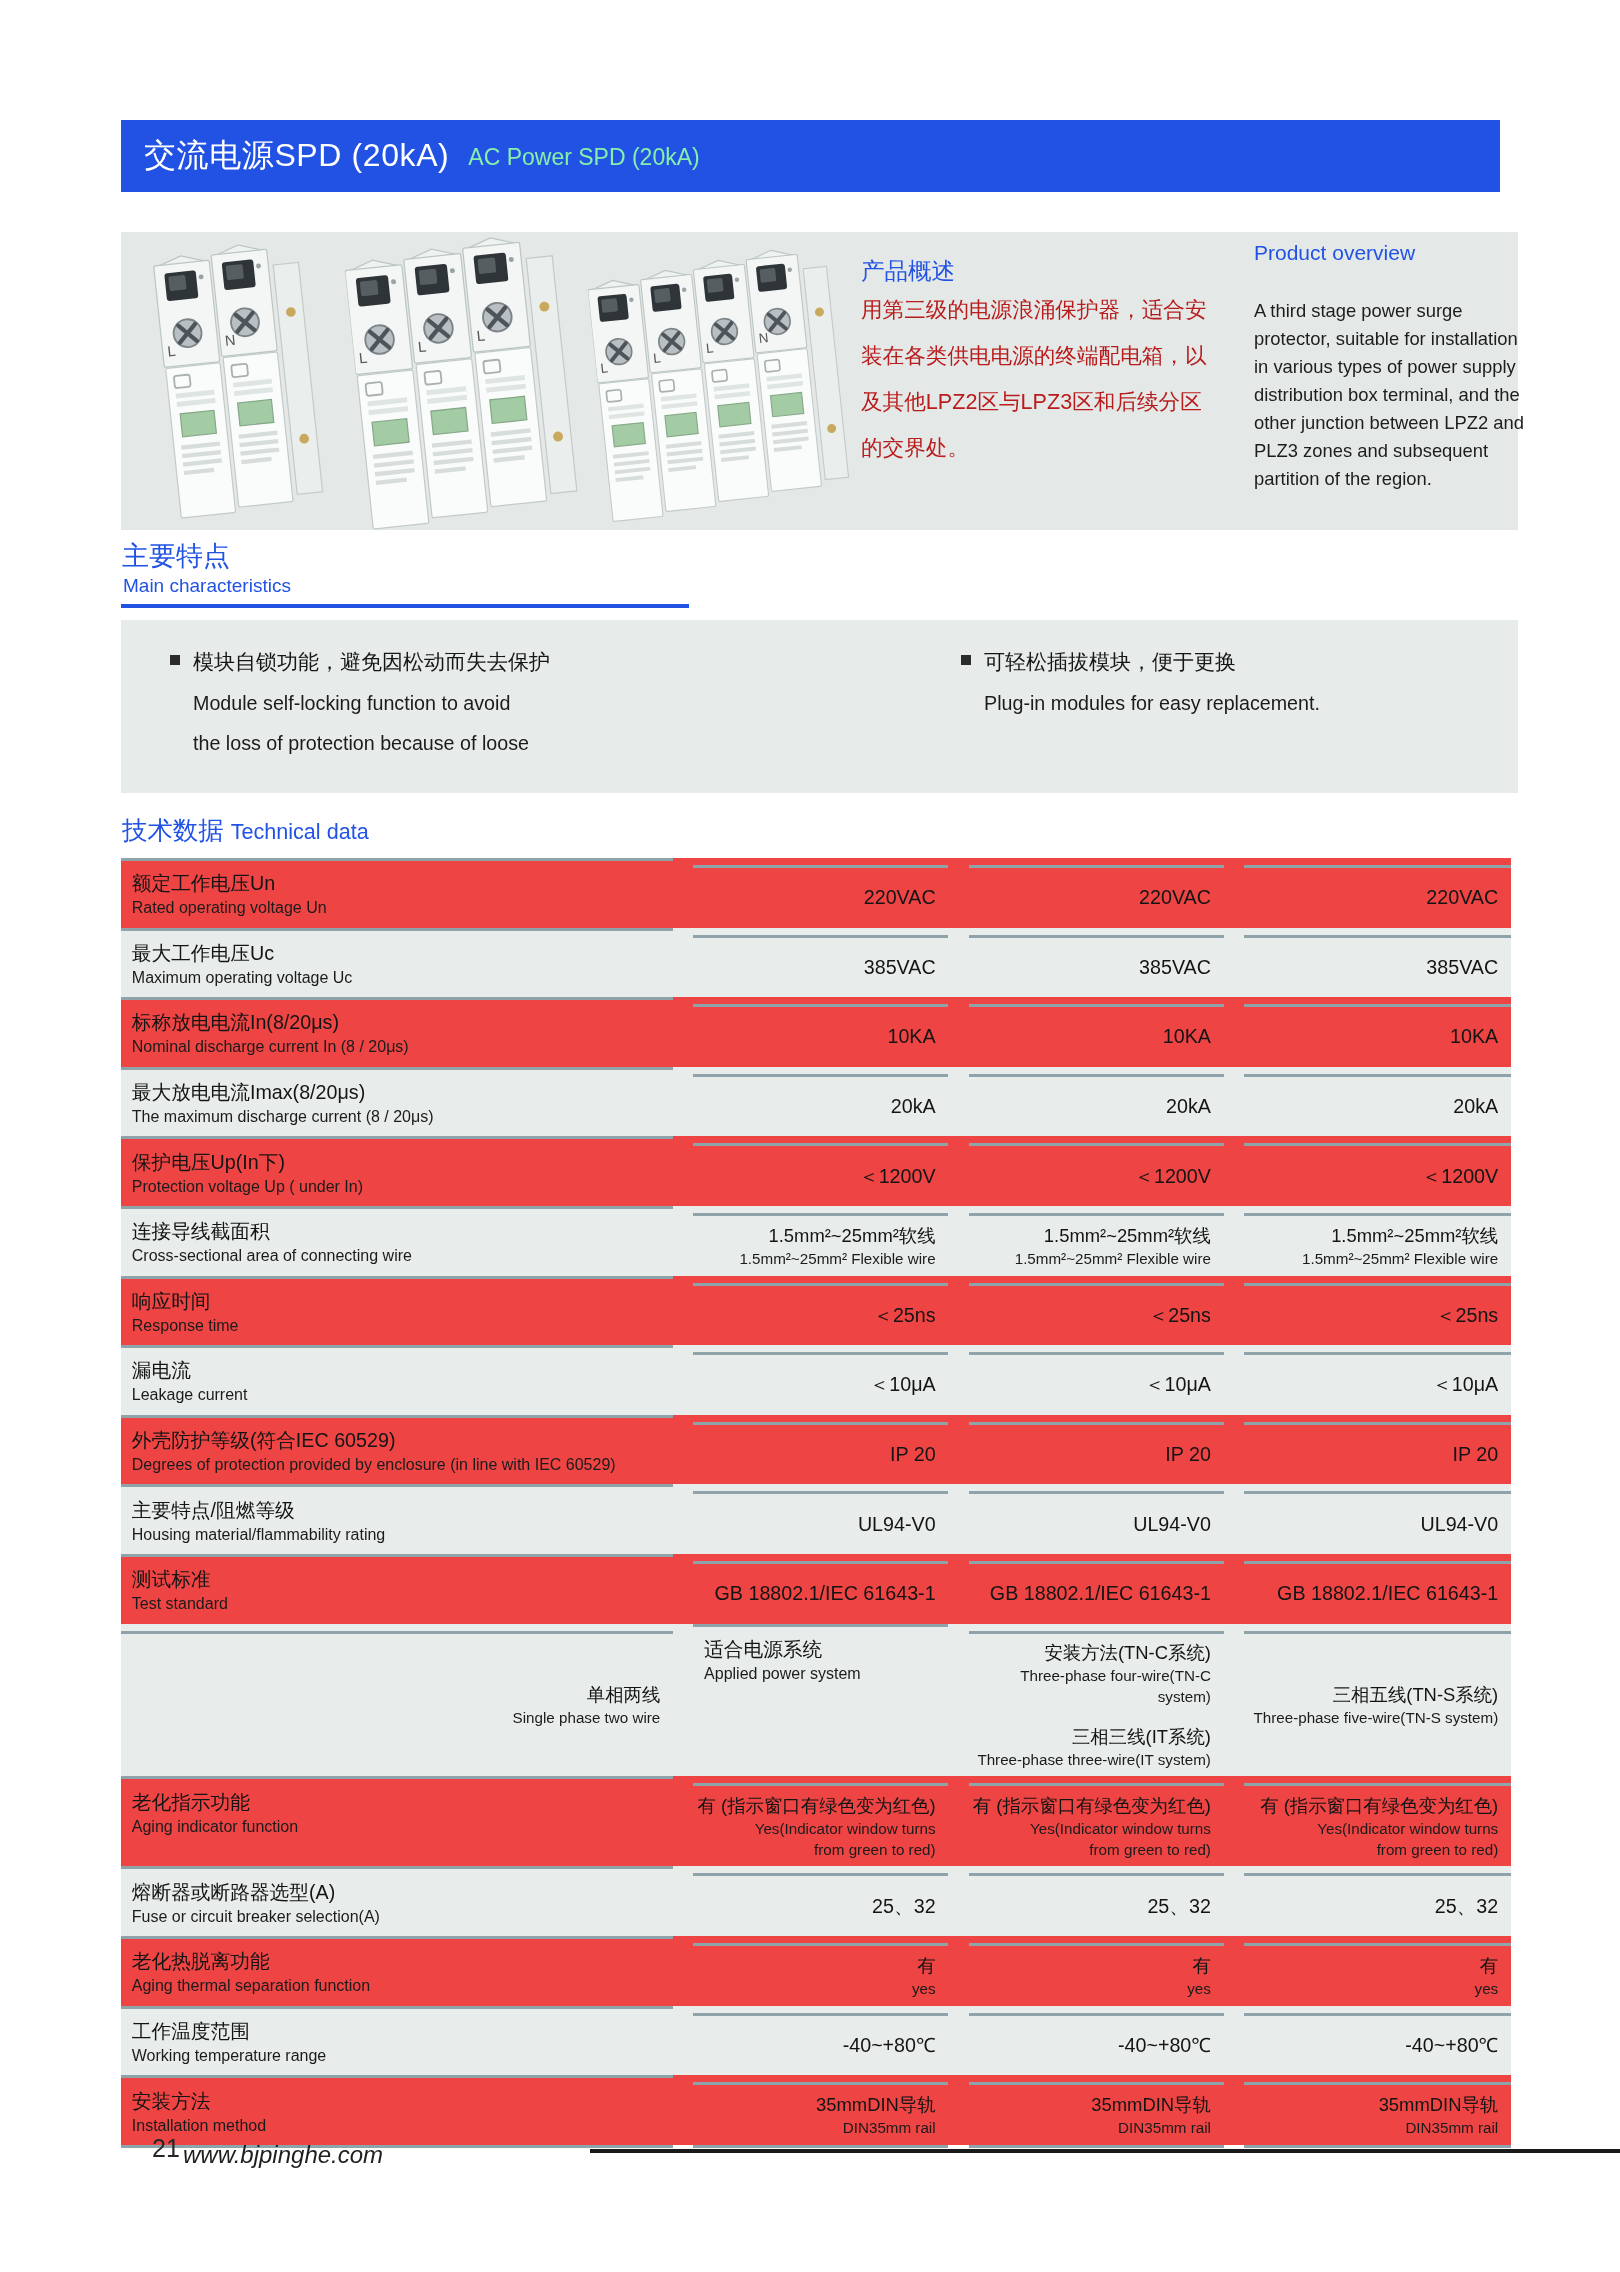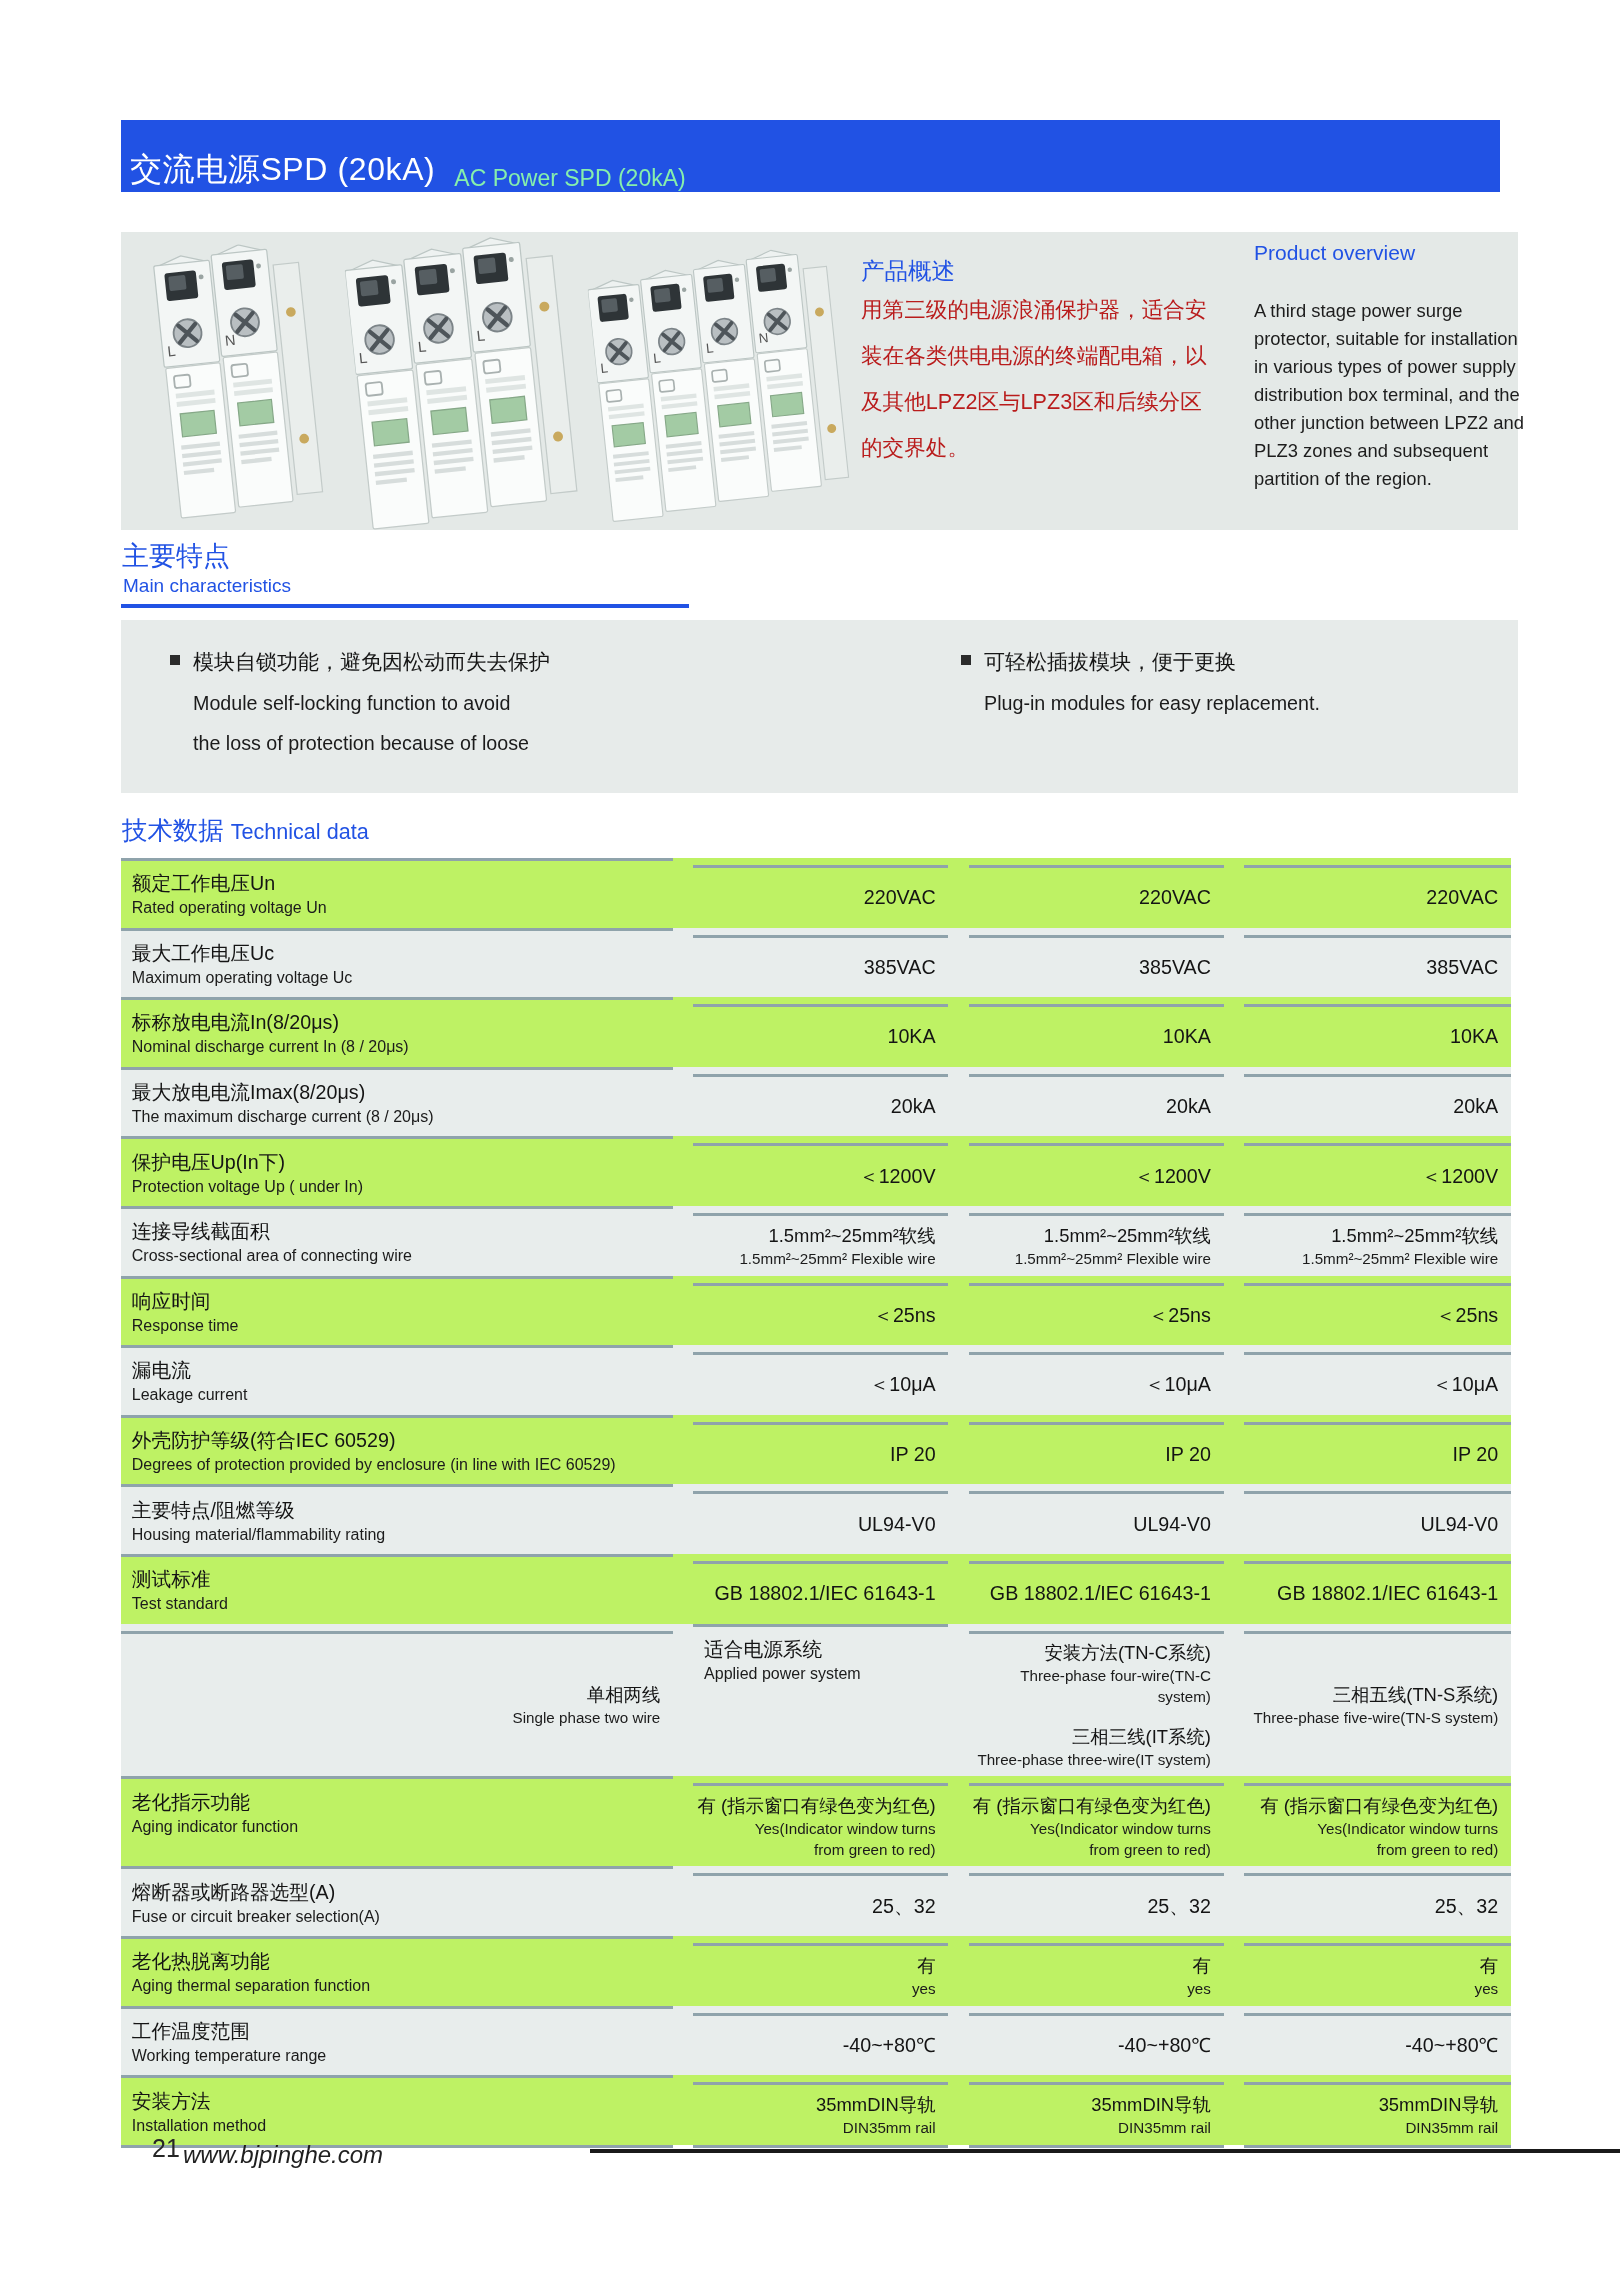--- a/index.html
+++ b/index.html
@@ -1,21 +1,21 @@
 <!DOCTYPE html>
 <html style="font-size:10.2px"><head>
 <meta charset="utf-8">
 <style>
   html,body{margin:0;padding:0;background:#ffffff;}
   .page{position:relative;width:1620px;height:2273px;background:#ffffff;overflow:hidden;
         font-family:"Liberation Sans", sans-serif;color:#161616;}
 
   
   .titlebar{position:absolute;left:121px;top:120px;width:1379px;height:72px;background:#2152e4;
-            display:flex;align-items:flex-end;padding-left:9px;box-sizing:border-box;}
+            display:flex;align-items:center;padding-left:23px;box-sizing:border-box;}
   .title-cn{color:#ffffff;font-size:32px;font-weight:500;letter-spacing:0.6px;}
   .title-en{color:#86efac;font-size:23px;margin-left:19px;padding-top:3.8px;}
 
   
   .overview{position:absolute;left:121px;top:232px;width:1397px;height:298px;background:#e4e9e7;}
   .devices{position:absolute;left:0;top:0;width:844px;height:298px;}
   .devices svg{position:absolute;}
   .blue-h{color:#2152e4;}
   .ov-cn-h{position:absolute;left:740px;top:23px;font-size:23.5px;font-weight:500;}
   .ov-cn-b{position:absolute;left:740px;top:55px;width:346px;font-size:21.6px;line-height:46px;color:#b91c1c;}
@@ -31,21 +31,21 @@
   .feat-item .bullet{position:absolute;left:0;top:6.3px;width:10.2px;height:10.2px;background:#2b2b2b;}
   .feat-item .ftext{margin-left:23px;}
   .feat-cn{font-size:21px;line-height:25.4px;color:#161616;}
   .feat-en{font-size:19.7px;line-height:40px;color:#1b1b1b;}
 
   
   .tech-h{position:absolute;left:122px;top:814px;font-size:25.4px;font-weight:500;}
   .tech-h .sub{font-size:21.6px;font-weight:400;}
   .ttable{position:absolute;left:121px;top:858px;width:1390px;}
   .trow{display:grid;grid-template-columns:552px 255px 255px 267px;column-gap:20.3px;min-height:66px;}
-  .shade-dark{background:#bef264;}
+  .shade-dark{background:#ef4444;}
   .shade-light{background:#e8edec;}
   .cell{border-top:3.8px solid #8fa3ab;box-sizing:border-box;}
   .lcell{padding:8.3px 6.3px 8.3px 10.8px;}
   .lab-cn{font-size:19.7px;line-height:28px;color:#141414;}
   .lab-en{font-size:16px;line-height:22px;color:#1b1b1b;}
   .vcell{display:flex;flex-direction:column;justify-content:center;align-items:flex-end;
          text-align:right;padding:6.3px 12.7px 6.3px 3.8px;margin-top:7px;}
   .ln.v{font-size:19.7px;line-height:27px;color:#141414;}
   .ln.cn{font-size:18.4px;line-height:25.4px;color:#141414;}
   .ln.en{font-size:15.2px;line-height:21px;color:#1b1b1b;}

